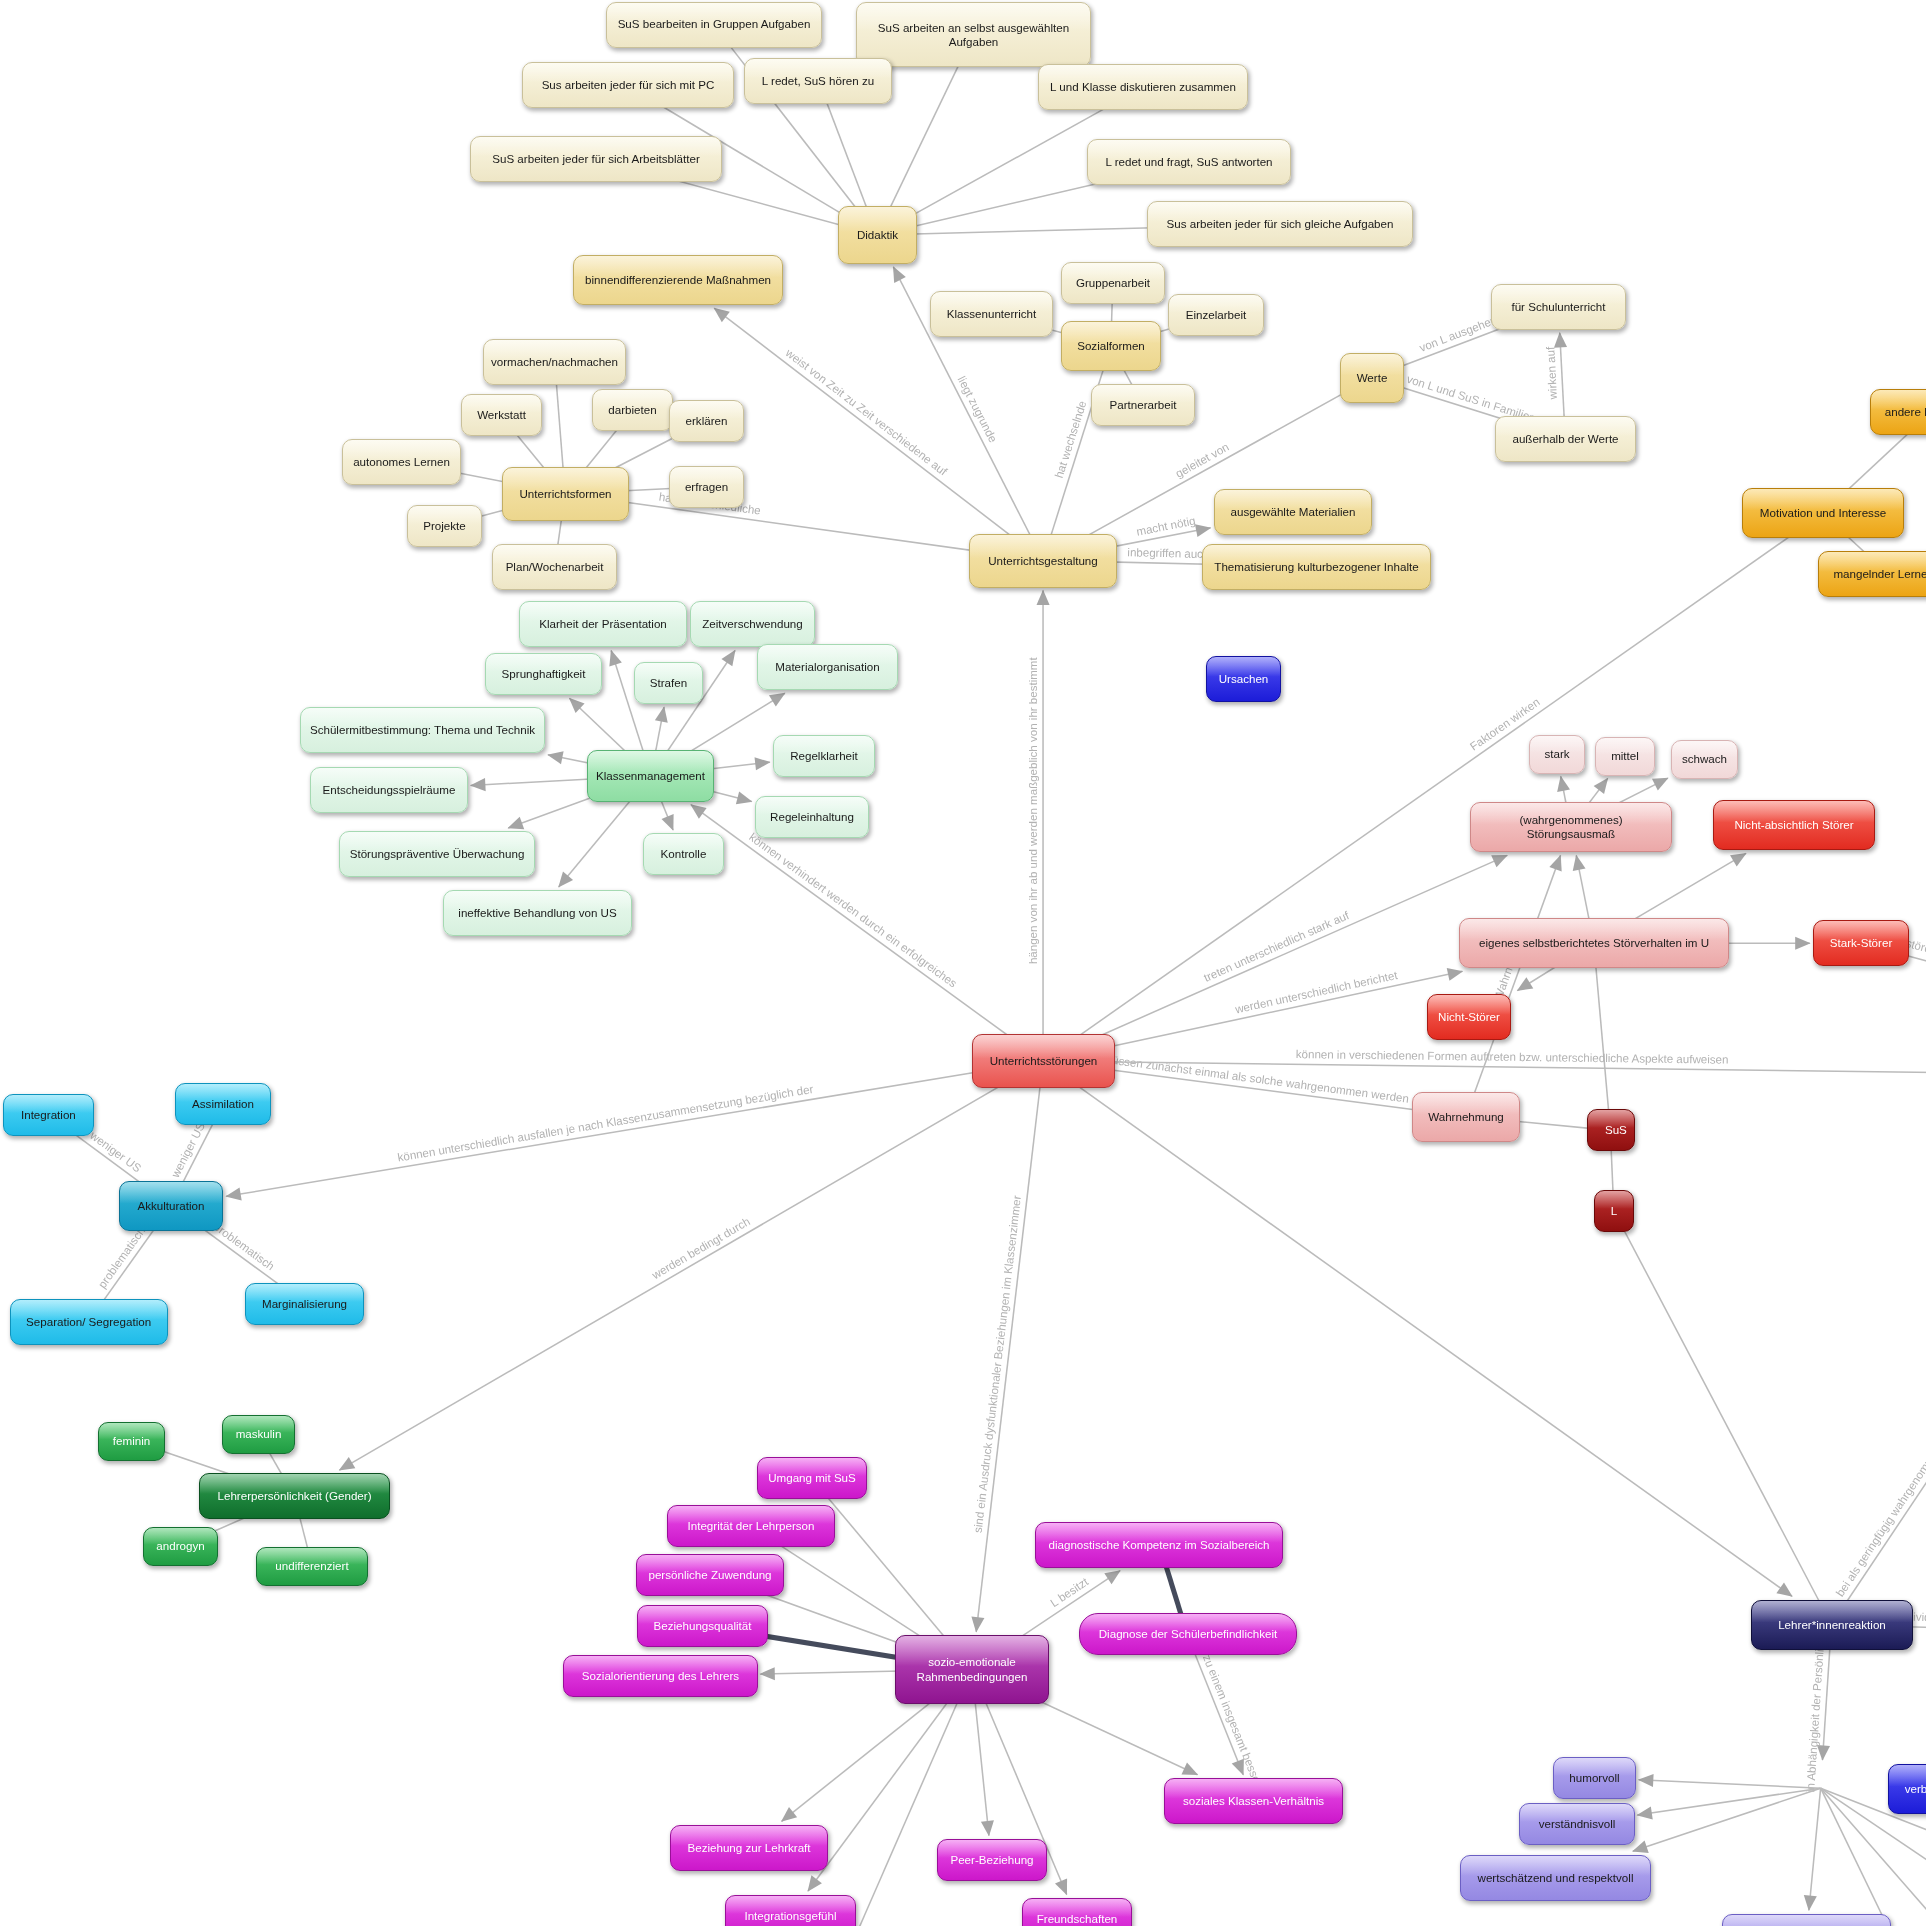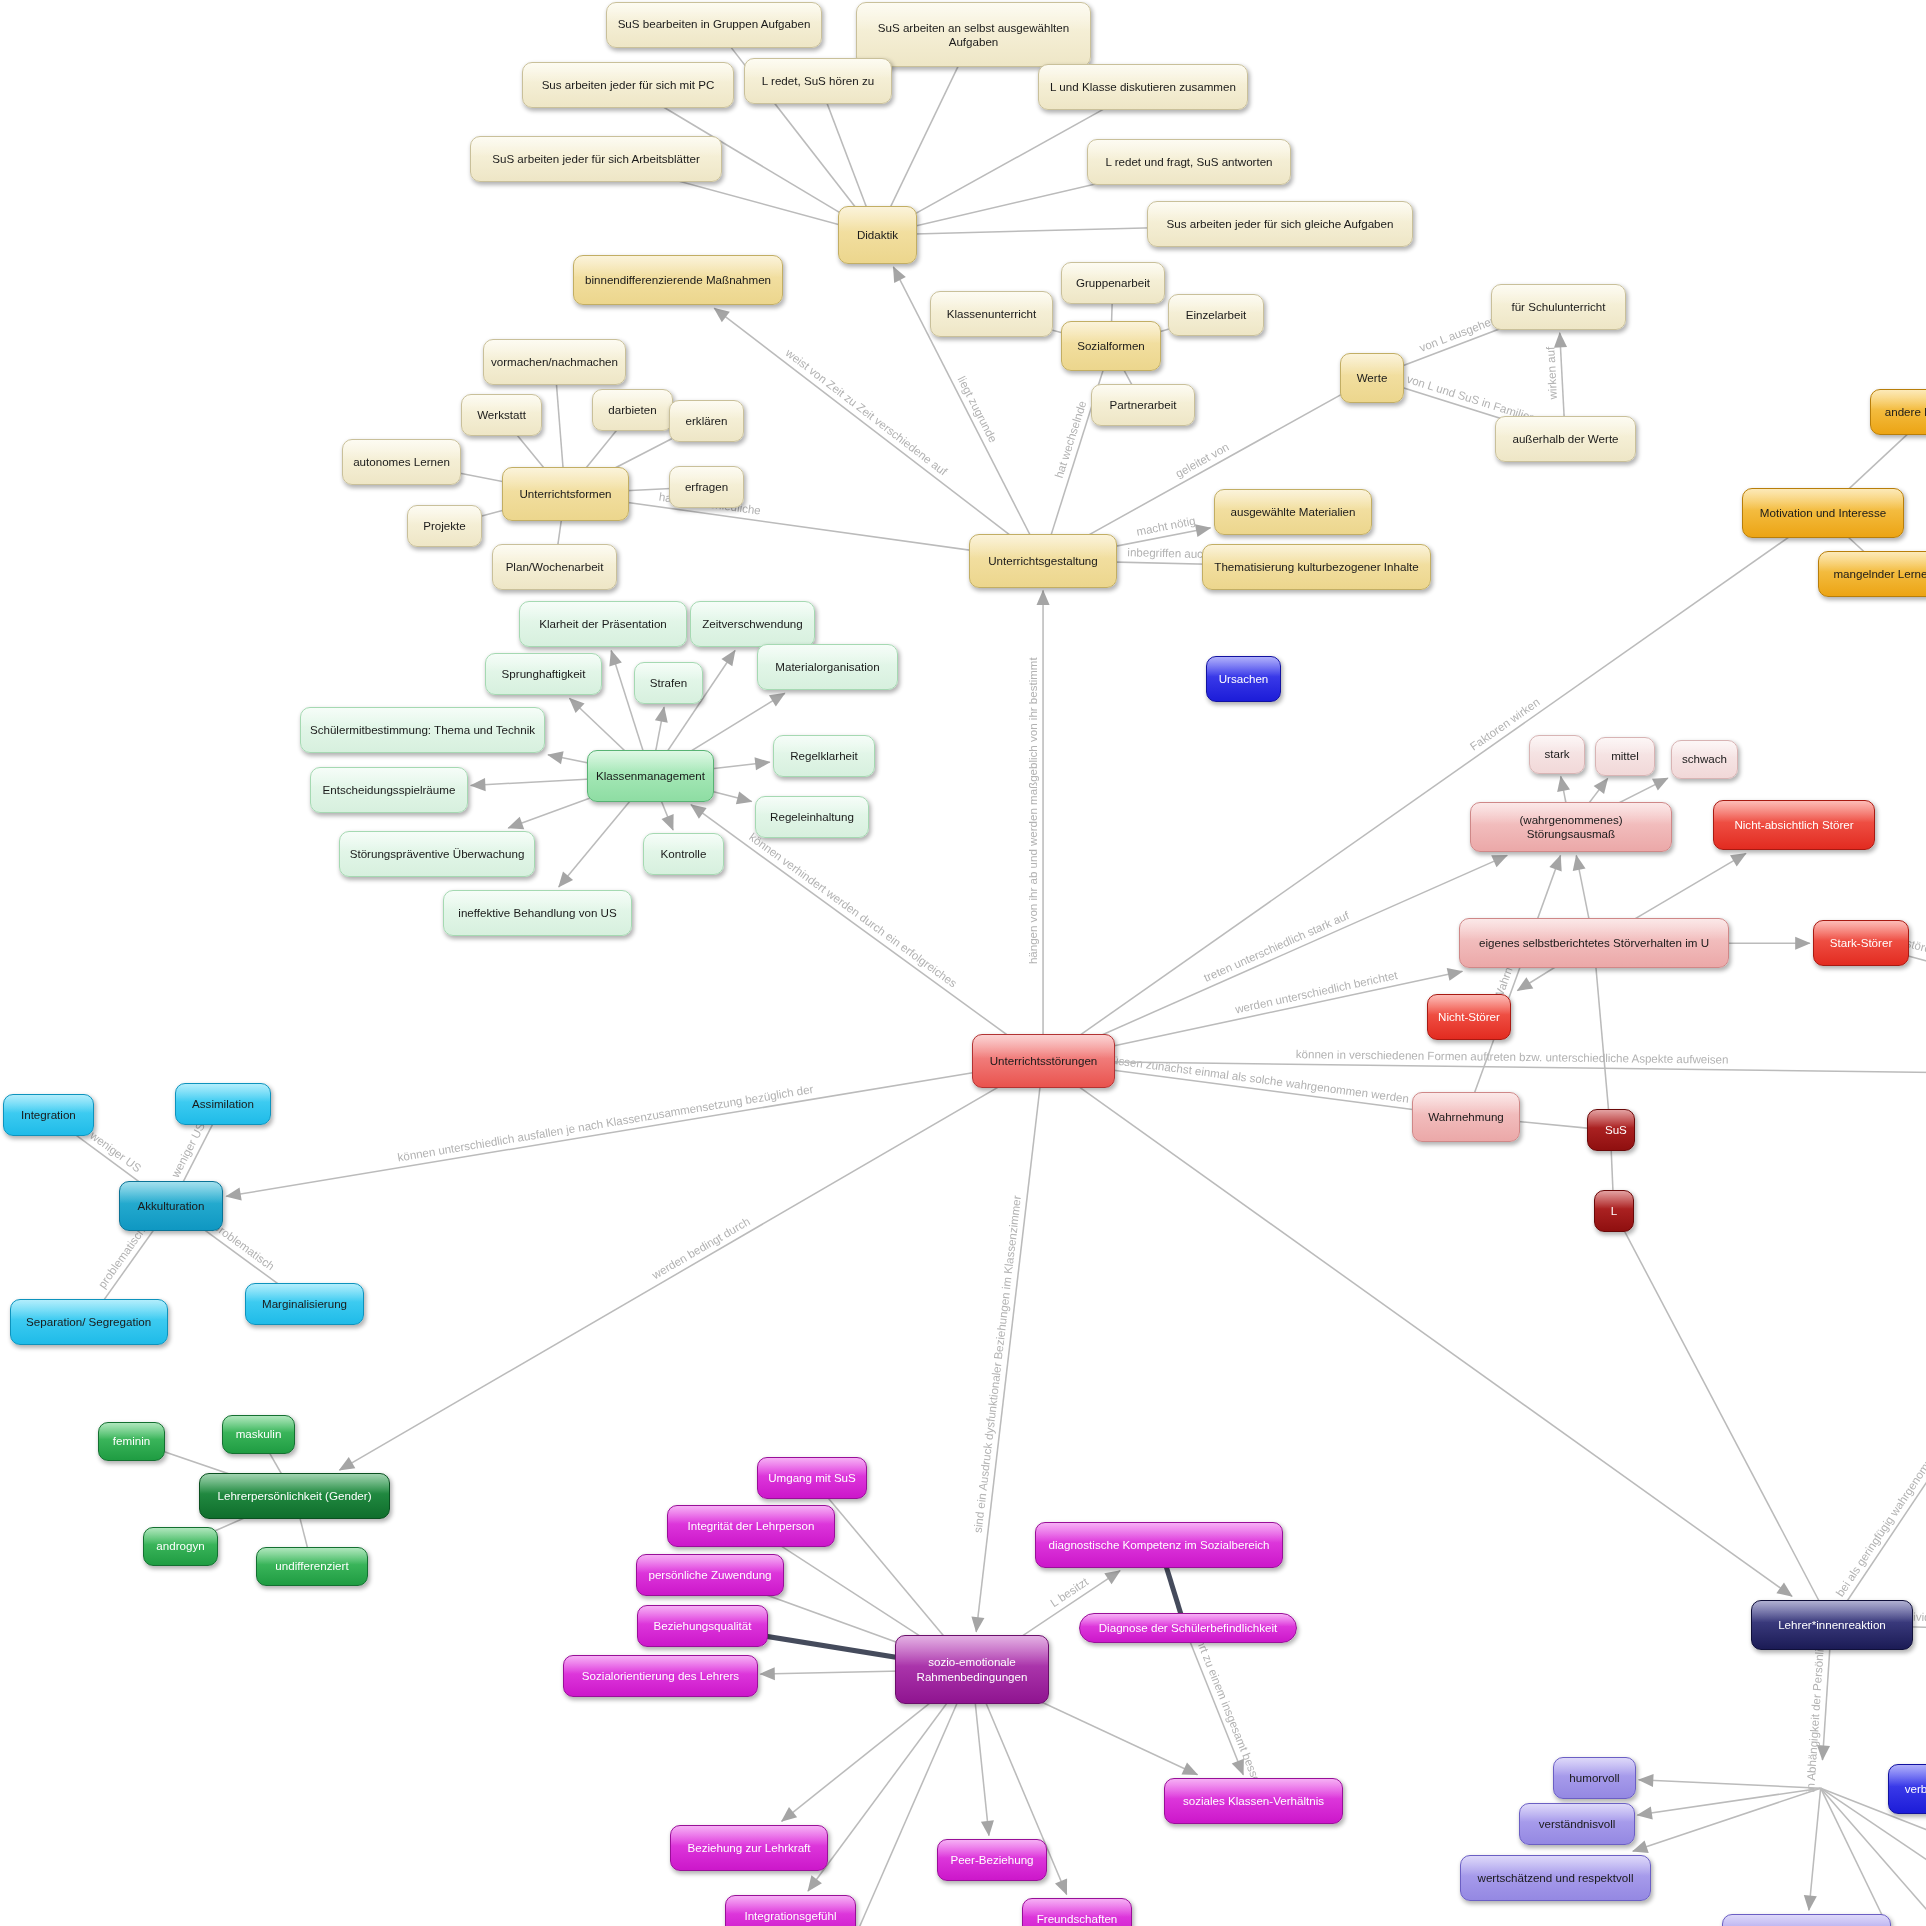--- a/index.html
+++ b/index.html
@@ -259,21 +259,21 @@
     <div class="node" style="left: 199px; top: 1473px; width: 191px; height: 46px; background: linear-gradient(rgba(255, 255, 255, 0.55), rgba(255, 255, 255, 0) 45%), linear-gradient(rgb(47, 158, 80), rgb(15, 110, 44)); border-color: rgb(10, 80, 32); color: rgb(255, 255, 255);">Lehrerpersönlichkeit  (Gender)</div>
     <div class="node" style="left: 143px; top: 1527px; width: 75px; height: 39px; background: linear-gradient(rgba(255, 255, 255, 0.55), rgba(255, 255, 255, 0) 45%), linear-gradient(rgb(79, 200, 109), rgb(31, 156, 66)); border-color: rgb(20, 112, 49); color: rgb(255, 255, 255);">androgyn</div>
     <div class="node" style="left: 256px; top: 1547px; width: 112px; height: 39px; background: linear-gradient(rgba(255, 255, 255, 0.55), rgba(255, 255, 255, 0) 45%), linear-gradient(rgb(79, 200, 109), rgb(31, 156, 66)); border-color: rgb(20, 112, 49); color: rgb(255, 255, 255);">undifferenziert</div>
     <div class="node" style="left: 757px; top: 1457px; width: 110px; height: 42px; background: linear-gradient(rgba(255, 255, 255, 0.55), rgba(255, 255, 255, 0) 45%), linear-gradient(rgb(234, 79, 232), rgb(204, 23, 202)); border-color: rgb(153, 15, 152); color: rgb(255, 255, 255);">Umgang mit SuS</div>
     <div class="node" style="left: 667px; top: 1505px; width: 168px; height: 42px; background: linear-gradient(rgba(255, 255, 255, 0.55), rgba(255, 255, 255, 0) 45%), linear-gradient(rgb(234, 79, 232), rgb(204, 23, 202)); border-color: rgb(153, 15, 152); color: rgb(255, 255, 255);">Integrität der Lehrperson</div>
     <div class="node" style="left: 636px; top: 1554px; width: 148px; height: 42px; background: linear-gradient(rgba(255, 255, 255, 0.55), rgba(255, 255, 255, 0) 45%), linear-gradient(rgb(234, 79, 232), rgb(204, 23, 202)); border-color: rgb(153, 15, 152); color: rgb(255, 255, 255);">persönliche Zuwendung</div>
     <div class="node" style="left: 637px; top: 1605px; width: 131px; height: 42px; background: linear-gradient(rgba(255, 255, 255, 0.55), rgba(255, 255, 255, 0) 45%), linear-gradient(rgb(234, 79, 232), rgb(204, 23, 202)); border-color: rgb(153, 15, 152); color: rgb(255, 255, 255);">Beziehungsqualität</div>
     <div class="node" style="left: 563px; top: 1655px; width: 195px; height: 42px; background: linear-gradient(rgba(255, 255, 255, 0.55), rgba(255, 255, 255, 0) 45%), linear-gradient(rgb(234, 79, 232), rgb(204, 23, 202)); border-color: rgb(153, 15, 152); color: rgb(255, 255, 255);">Sozialorientierung des Lehrers</div>
     <div class="node" style="left: 895px; top: 1635px; width: 154px; height: 69px; background: linear-gradient(rgba(255, 255, 255, 0.55), rgba(255, 255, 255, 0) 45%), linear-gradient(rgb(192, 79, 192), rgb(143, 20, 144)); border-color: rgb(106, 14, 106); color: rgb(255, 255, 255);">sozio-emotionale Rahmenbedingungen</div>
     <div class="node" style="left: 1035px; top: 1522px; width: 248px; height: 46px; background: linear-gradient(rgba(255, 255, 255, 0.55), rgba(255, 255, 255, 0) 45%), linear-gradient(rgb(234, 79, 232), rgb(204, 23, 202)); border-color: rgb(153, 15, 152); color: rgb(255, 255, 255);">diagnostische Kompetenz im Sozialbereich</div>
-    <div class="node" style="left: 1079px; top: 1613px; width: 218px; height: 30px; background: linear-gradient(rgba(255, 255, 255, 0.55), rgba(255, 255, 255, 0) 45%), linear-gradient(rgb(234, 79, 232), rgb(204, 23, 202)); border-color: rgb(153, 15, 152); color: rgb(255, 255, 255); border-radius: 19px;">Diagnose der Schülerbefindlichkeit</div>
+    <div class="node" style="left: 1079px; top: 1613px; width: 218px; height: 42px; background: linear-gradient(rgba(255, 255, 255, 0.55), rgba(255, 255, 255, 0) 45%), linear-gradient(rgb(234, 79, 232), rgb(204, 23, 202)); border-color: rgb(153, 15, 152); color: rgb(255, 255, 255); border-radius: 19px;">Diagnose der Schülerbefindlichkeit</div>
     <div class="node" style="left: 1164px; top: 1778px; width: 179px; height: 46px; background: linear-gradient(rgba(255, 255, 255, 0.55), rgba(255, 255, 255, 0) 45%), linear-gradient(rgb(234, 79, 232), rgb(204, 23, 202)); border-color: rgb(153, 15, 152); color: rgb(255, 255, 255);">soziales Klassen-Verhältnis</div>
     <div class="node" style="left: 670px; top: 1825px; width: 158px; height: 46px; background: linear-gradient(rgba(255, 255, 255, 0.55), rgba(255, 255, 255, 0) 45%), linear-gradient(rgb(234, 79, 232), rgb(204, 23, 202)); border-color: rgb(153, 15, 152); color: rgb(255, 255, 255);">Beziehung zur Lehrkraft</div>
     <div class="node" style="left: 937px; top: 1839px; width: 110px; height: 42px; background: linear-gradient(rgba(255, 255, 255, 0.55), rgba(255, 255, 255, 0) 45%), linear-gradient(rgb(234, 79, 232), rgb(204, 23, 202)); border-color: rgb(153, 15, 152); color: rgb(255, 255, 255);">Peer-Beziehung</div>
     <div class="node" style="left: 725px; top: 1895px; width: 131px; height: 42px; background: linear-gradient(rgba(255, 255, 255, 0.55), rgba(255, 255, 255, 0) 45%), linear-gradient(rgb(234, 79, 232), rgb(204, 23, 202)); border-color: rgb(153, 15, 152); color: rgb(255, 255, 255);">Integrationsgefühl</div>
     <div class="node" style="left: 1022px; top: 1898px; width: 110px; height: 42px; background: linear-gradient(rgba(255, 255, 255, 0.55), rgba(255, 255, 255, 0) 45%), linear-gradient(rgb(234, 79, 232), rgb(204, 23, 202)); border-color: rgb(153, 15, 152); color: rgb(255, 255, 255);">Freundschaften</div>
     <div class="node" style="left: 1751px; top: 1600px; width: 162px; height: 50px; background: linear-gradient(rgba(255, 255, 255, 0.55), rgba(255, 255, 255, 0) 45%), linear-gradient(rgb(81, 81, 154), rgb(27, 27, 85)); border-color: rgb(16, 16, 58); color: rgb(255, 255, 255);">Lehrer*innenreaktion</div>
     <div class="node" style="left: 1888px; top: 1764px; width: 65px; height: 50px; background: linear-gradient(rgba(255, 255, 255, 0.55), rgba(255, 255, 255, 0) 45%), linear-gradient(rgb(80, 80, 245), rgb(28, 28, 216)); border-color: rgb(18, 18, 160); color: rgb(255, 255, 255);">verbal</div>
     <div class="node" style="left: 1553px; top: 1757px; width: 83px; height: 42px; background: linear-gradient(rgba(255, 255, 255, 0.55), rgba(255, 255, 255, 0) 45%), linear-gradient(rgb(181, 170, 242), rgb(148, 136, 226)); border-color: rgb(107, 95, 196); color: rgb(26, 26, 26);">humorvoll</div>
     <div class="node" style="left: 1519px; top: 1803px; width: 116px; height: 42px; background: linear-gradient(rgba(255, 255, 255, 0.55), rgba(255, 255, 255, 0) 45%), linear-gradient(rgb(181, 170, 242), rgb(148, 136, 226)); border-color: rgb(107, 95, 196); color: rgb(26, 26, 26);">verständnisvoll</div>
     <div class="node" style="left: 1460px; top: 1855px; width: 191px; height: 46px; background: linear-gradient(rgba(255, 255, 255, 0.55), rgba(255, 255, 255, 0) 45%), linear-gradient(rgb(181, 170, 242), rgb(148, 136, 226)); border-color: rgb(107, 95, 196); color: rgb(26, 26, 26);">wertschätzend und respektvoll</div>

